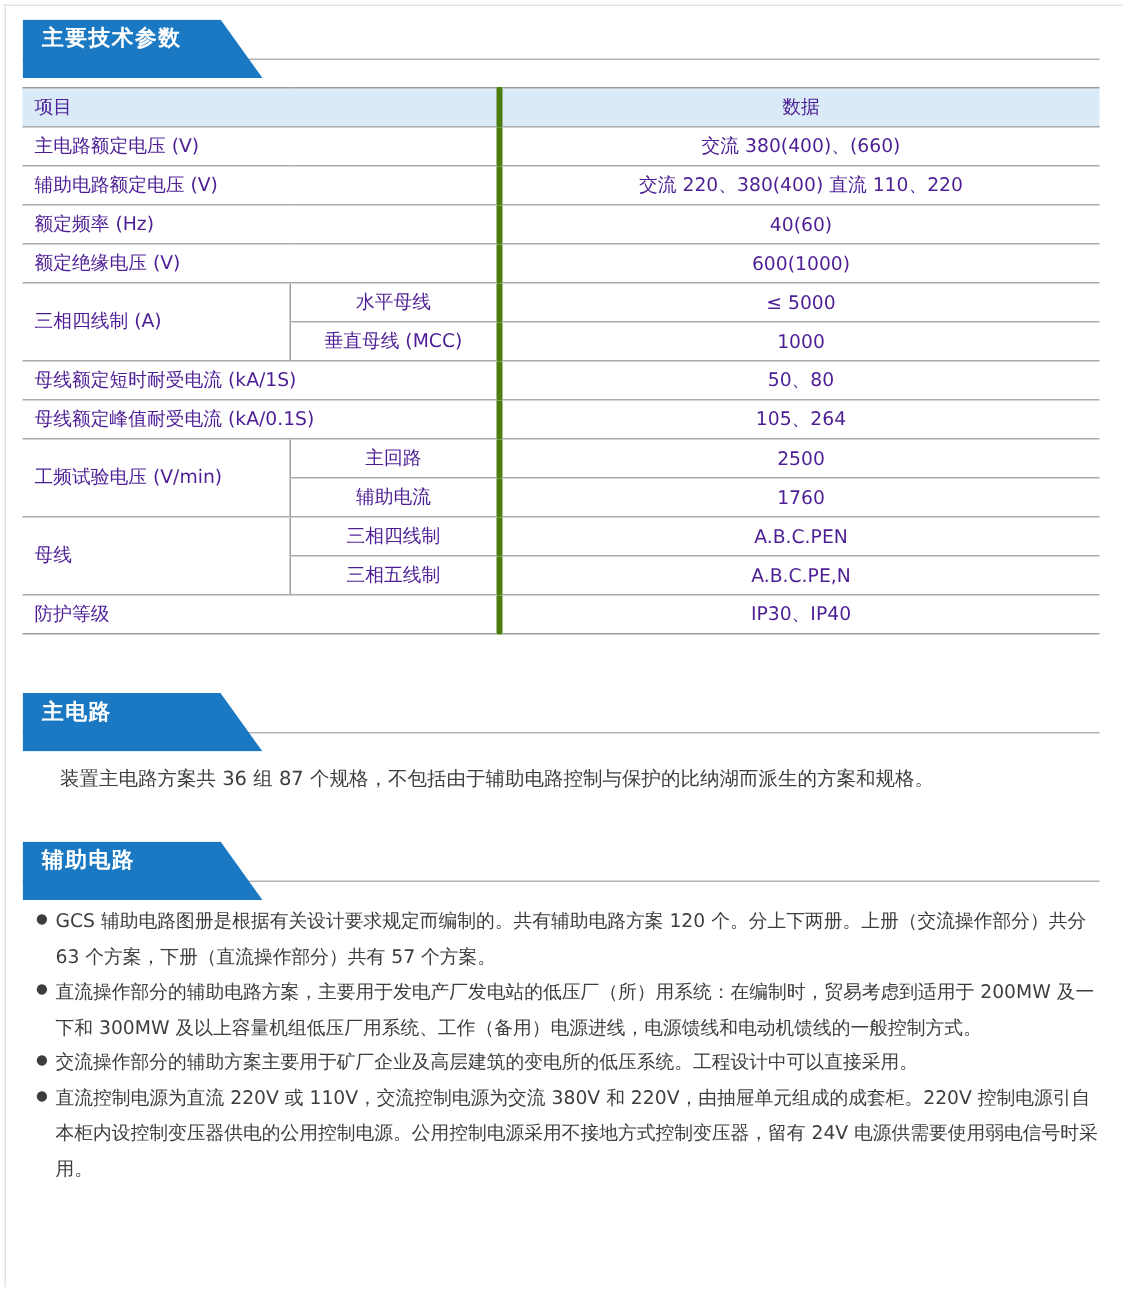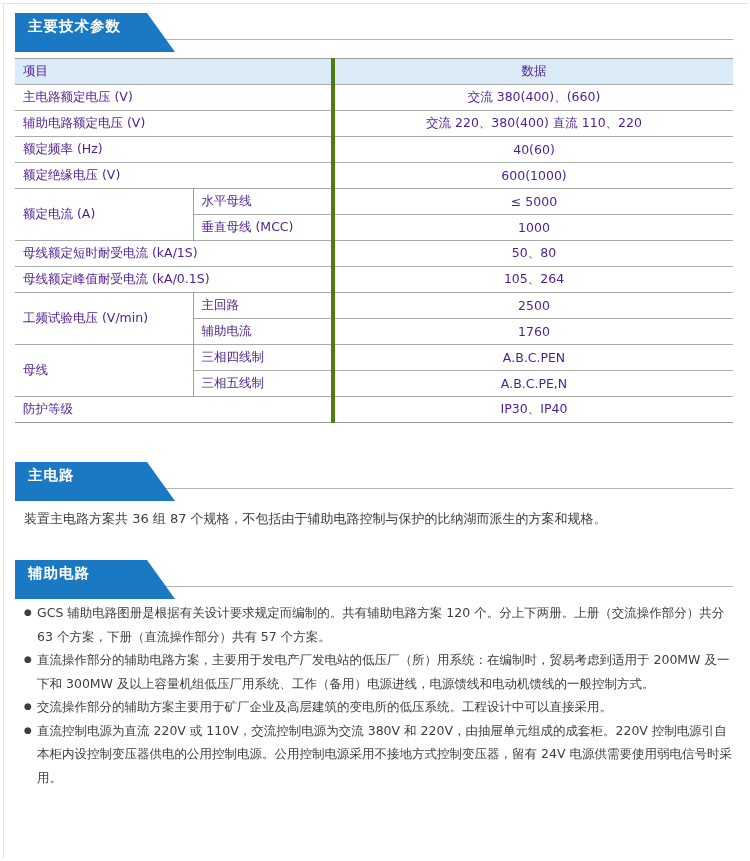--- a/index.html
+++ b/index.html
@@ -56,32 +56,33 @@
   table.params tr.head td{
     background:#daeaf7;
     border-top:none;
   }
   table.params td.val{
     text-align:center;
     border-left:4px solid #4d7c0f;
   }
   table.params td.sub{
     border-left:1px solid #9e9e9e;
+    text-align:center;
   }
   col.c1{width:178px;}
   col.c2{width:140px;}
 
   
   .paragraphs{
     margin:15px 16px 0 24px;
     font-size:13px;
     line-height:29px;
     color:#3d3d3d;
   }
-  .paragraphs p{margin:0;}
+  .paragraphs p{margin:16px;}
 
   
   ul.bullets{
     list-style:none;
     margin:14px 14px 0 15px;
     padding:0;
     font-size:12.5px;
     line-height:23.5px;
     color:#3d3d3d;
   }
@@ -132,21 +133,21 @@
   </tr>
   <tr>
     <td colspan="2">额定频率 (Hz)</td>
     <td class="val">40(60)</td>
   </tr>
   <tr>
     <td colspan="2">额定绝缘电压 (V)</td>
     <td class="val">600(1000)</td>
   </tr>
   <tr>
-    <td rowspan="2">额定电流 (A)</td>
+    <td rowspan="2">三相四线制 (A)</td>
     <td class="sub">水平母线</td>
     <td class="val">≤ 5000</td>
   </tr>
   <tr>
     <td class="sub">垂直母线 (MCC)</td>
     <td class="val">1000</td>
   </tr>
   <tr>
     <td colspan="2">母线额定短时耐受电流 (kA/1S)</td>
     <td class="val">50、80</td>

